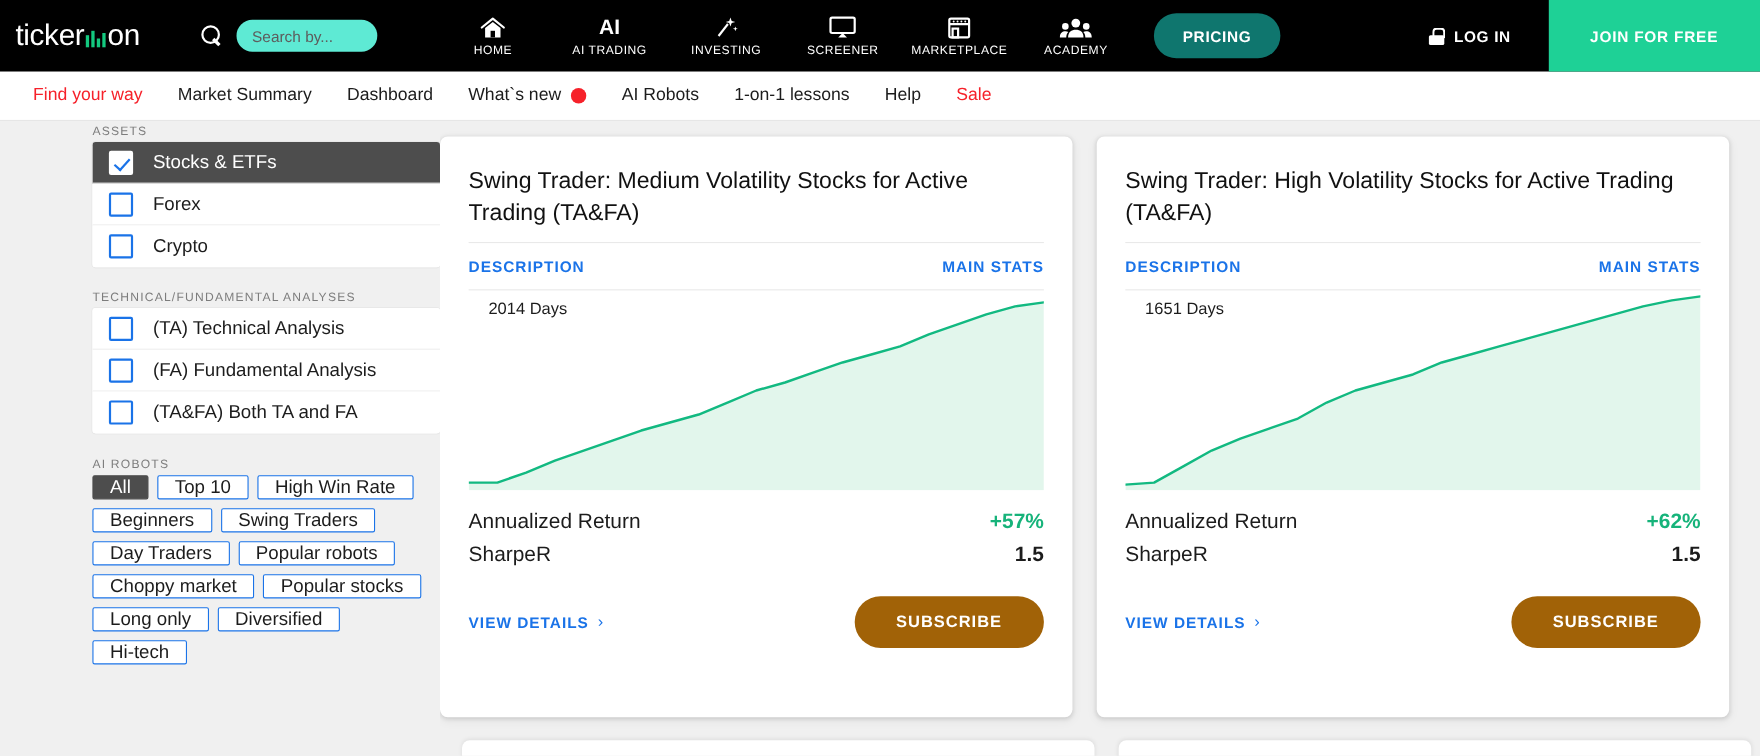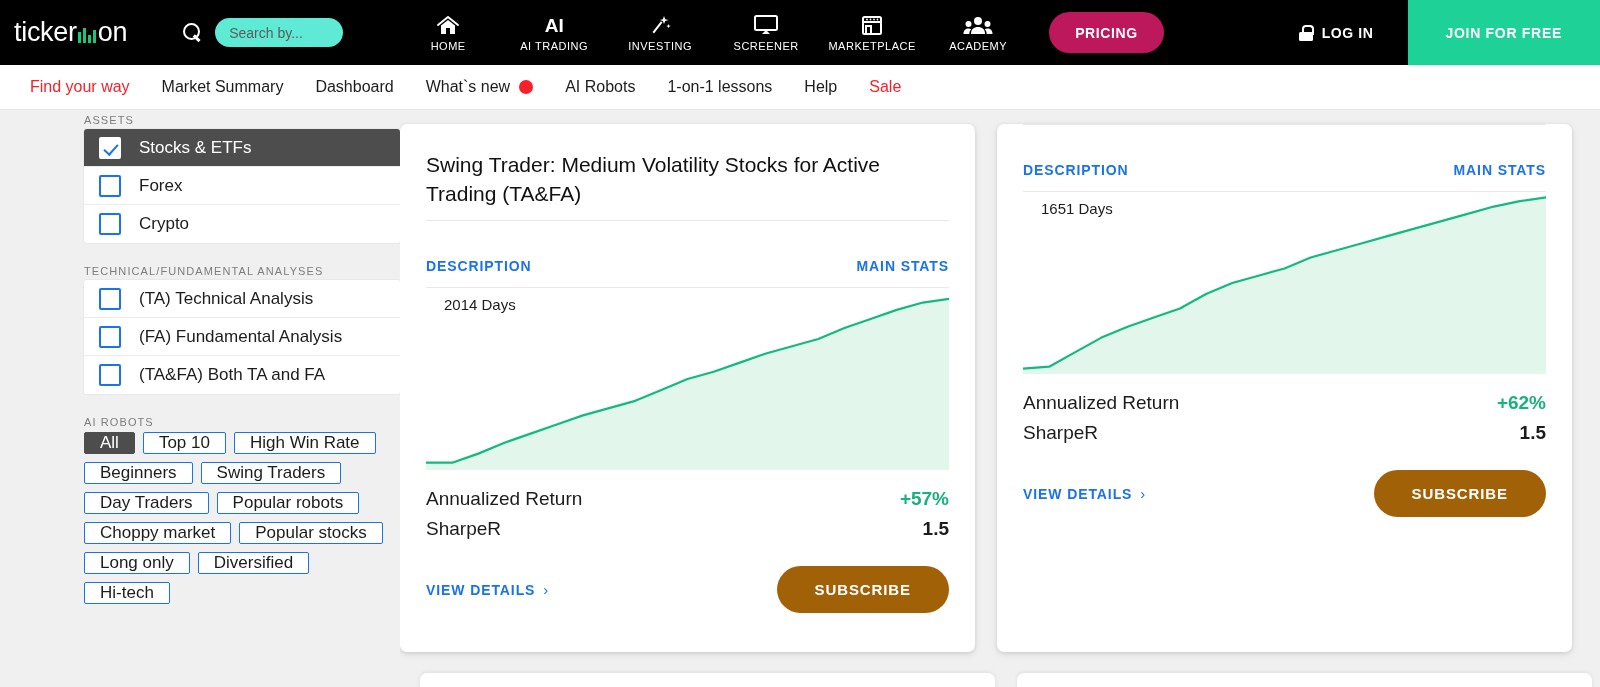--- a/index.html
+++ b/index.html
@@ -76,21 +76,21 @@
     margin-bottom: 4px;
   }
   .navitem .ni-label {
     font-size: 11px; letter-spacing: 0.5px; font-weight: 500;
     white-space: nowrap;
   }
   .ai-text { font-size: 19px; font-weight: bold; line-height: 20px; }
 
   .pricing-btn {
     margin-left: 18px;
-    background: #be185d;
+    background: #0f766e;
     color: #fff;
     border: none; border-radius: 22px;
     height: 41px; padding: 0 26px;
     font-size: 14px; font-weight: bold; letter-spacing: 0.6px;
     font-family: "Liberation Sans", sans-serif;
     cursor: pointer;
   }
   .right-group { margin-left: auto; display: flex; align-items: center; height: 65px; }
   .login-btn {
     display: flex; align-items: center; gap: 9px;
@@ -242,21 +242,21 @@
     padding: 26px 26px 0 26px;
     min-height: 96px;
   }
   .card-divider { height: 1px; background: #e9e9e9; margin: 0 26px; }
   .card-tabs {
     display: flex; justify-content: space-between;
     padding: 13px 26px 13px 26px;
   }
   .card-tab {
     font-size: 14px; font-weight: bold; letter-spacing: 0.9px;
-    color: #1a73e8; cursor: pointer; margin-top: 24px;
+    color: #1a73e8; cursor: pointer;
   }
   .chart-box {
     position: relative;
     height: 182px;
     margin: 0 26px;
     overflow: hidden;
   }
   .chart-days {
     position: absolute;
     left: 18px; top: 8px;
@@ -521,20 +521,21 @@
       <div class="card-actions">
         <span class="view-details">
           <span>VIEW DETAILS</span>
           <span class="chev">›</span>
         </span>
         <button class="subscribe-btn">SUBSCRIBE</button>
       </div>
     </div>
 
     <div class="card">
+      <div class="card-title">Swing Trader: High Volatility Stocks for Active Trading (TA&amp;FA)</div>
       <div class="card-divider"></div>
       <div class="card-tabs">
         <span class="card-tab">DESCRIPTION</span>
         <span class="card-tab">MAIN STATS</span>
       </div>
       <div class="card-divider"></div>
       <div class="chart-box">
         <span class="chart-days">1651 Days</span>
         <svg viewBox="0 0 100 100" preserveAspectRatio="none">
           <polygon points="0,100 0,97 5,96 10,88 15,80 20,74 25,69 30,64 35,56 40,50 45,46 50,42 55,36 60,32 65,28 70,24 75,20 80,16 85,12 90,8 95,5 100,3 100,100" fill="#e2f6ec"></polygon>

